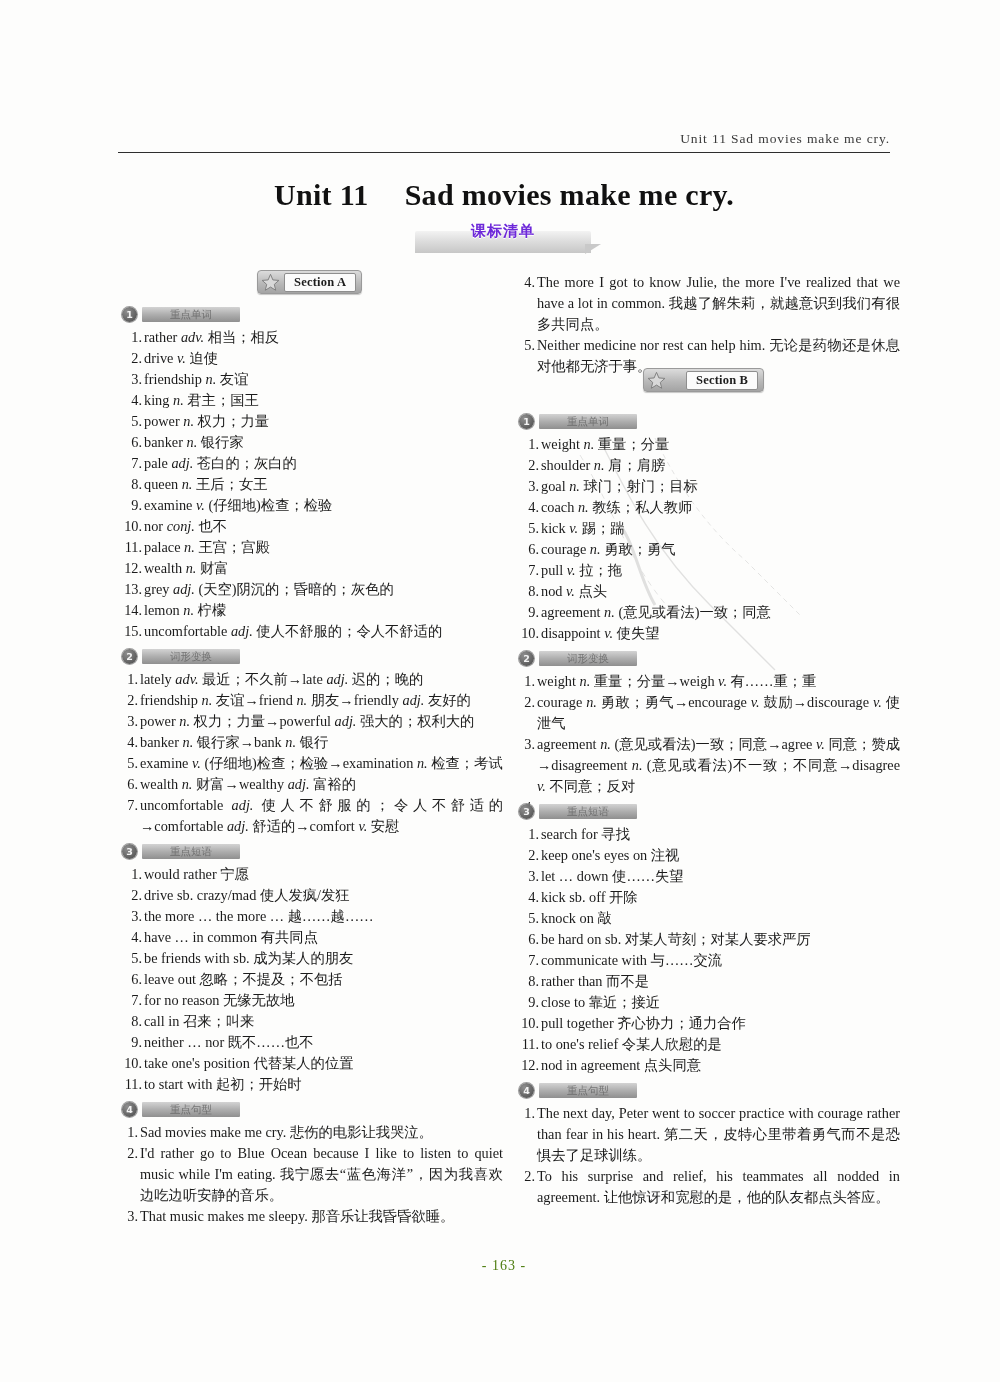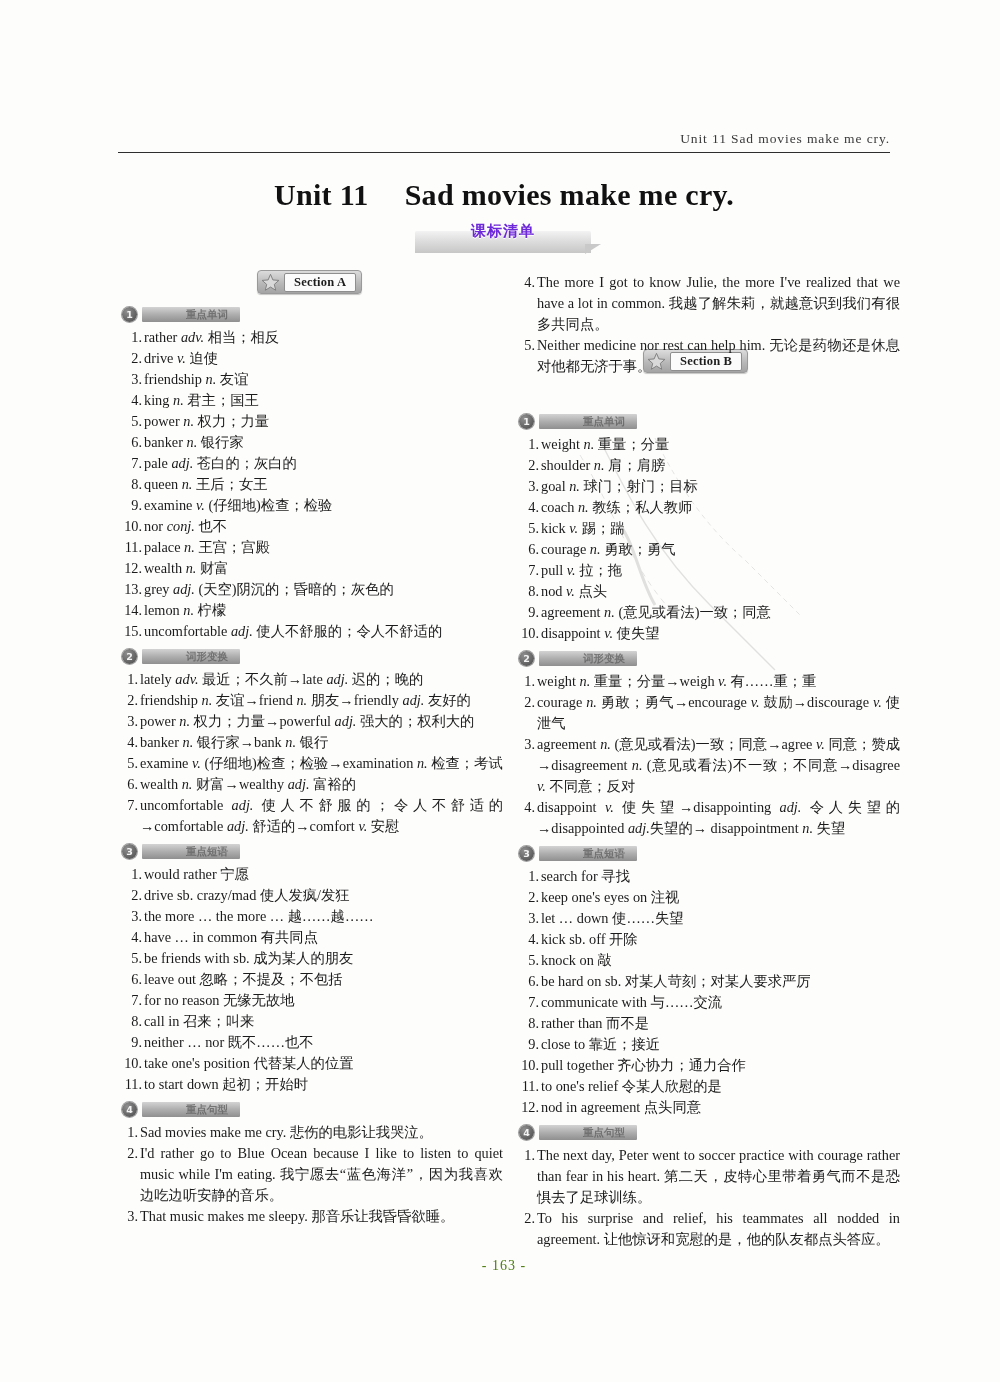--- a/index.html
+++ b/index.html
@@ -101,24 +101,23 @@
   .subhead .bar{
     height:15px;width:98px;margin-left:5px;
     background:linear-gradient(180deg,#d3d3d3 0%,#aeaeae 50%,#8f8f8f 100%);
     position:relative;
     border-radius:1px;
   }
   .subhead .bar span{
     position:absolute;left:0;top:0;width:98px;
     text-align:center;
     font-family:"DejaVu Sans","Liberation Sans",sans-serif;
-    font-size:10.5px;font-weight:bold;line-height:15px;
+    font-size:10.5px;font-weight:normal;line-height:15px;
     color:#5a5a5a;
     opacity:.72;
-    margin-left:16px;
   }
   
   .col{
     position:absolute;
     font-size:14.3px;
     line-height:21px;
   }
   .col.left{left:118px;top:0;width:385px;}
   .col.right{left:515px;top:0;width:385px;}
   .item{
@@ -165,21 +164,21 @@
 
   <div class="secpill" id="pillA" style="left:257px;top:270px;">
     <span class="star">
       <svg width="19" height="19" viewBox="0 0 20 20">
           <polygon points="10,1.4 12.5,7.3 18.8,7.8 14,12 15.5,18.2 10,14.8 4.5,18.2 6,12 1.2,7.8 7.5,7.3" fill="#d9d9d9" stroke="#7d7d7d" stroke-width="1"></polygon>
         </svg>
     </span>
     <span class="lbl">Section A</span>
   </div>
 
-  <div class="secpill" id="pillB" style="left:643px;top:349px;">
+  <div class="secpill" id="pillB" style="left:643px;top:368px;gap:16px;">
     <span class="star">
       <svg width="19" height="19" viewBox="0 0 20 20">
           <polygon points="10,1.4 12.5,7.3 18.8,7.8 14,12 15.5,18.2 10,14.8 4.5,18.2 6,12 1.2,7.8 7.5,7.3" fill="#d9d9d9" stroke="#7d7d7d" stroke-width="1"></polygon>
         </svg>
     </span>
     <span class="lbl">Section B</span>
   </div>
 
   <div class="col left" id="colLeft">
       <div style="height: 300px;"></div>
@@ -226,21 +225,21 @@
       <p class="item wide"><span class="n">1.</span><span>would rather  宁愿</span></p>
       <p class="item wide"><span class="n">2.</span><span>drive sb. crazy/mad  使人发疯/发狂</span></p>
       <p class="item wide"><span class="n">3.</span><span>the more … the more …  越……越……</span></p>
       <p class="item wide"><span class="n">4.</span><span>have … in common  有共同点</span></p>
       <p class="item wide"><span class="n">5.</span><span>be friends with sb.  成为某人的朋友</span></p>
       <p class="item wide"><span class="n">6.</span><span>leave out  忽略；不提及；不包括</span></p>
       <p class="item wide"><span class="n">7.</span><span>for no reason  无缘无故地</span></p>
       <p class="item wide"><span class="n">8.</span><span>call in  召来；叫来</span></p>
       <p class="item wide"><span class="n">9.</span><span>neither … nor  既不……也不</span></p>
       <p class="item wide"><span class="n">10.</span><span>take one's position  代替某人的位置</span></p>
-      <p class="item wide"><span class="n">11.</span><span>to start down  起初；开始时</span></p>
+      <p class="item wide"><span class="n">11.</span><span>to start with  起初；开始时</span></p>
       <div class="subhead" style="position: relative; margin: 6px 0px 4px 4px;">
         <span class="num">4</span>
         <span class="bar">
           <span>重点句型</span>
         </span>
       </div>
       <p class="item"><span class="n">1.</span><span>Sad movies make me cry.  悲伤的电影让我哭泣。</span></p>
       <p class="item"><span class="n">2.</span><span>I'd rather go to Blue Ocean because I like to listen to quiet music while I'm eating.  我宁愿去“蓝色海洋”，因为我喜欢边吃边听安静的音乐。</span></p>
       <p class="item"><span class="n">3.</span><span>That music makes me sleepy.  那音乐让我昏昏欲睡。</span></p>
     </div>
@@ -267,21 +266,21 @@
       <p class="item wide"><span class="n">10.</span><span>disappoint <i>v.</i> 使失望</span></p>
       <div class="subhead" style="position: relative; margin: 6px 0px 4px 4px;">
         <span class="num">2</span>
         <span class="bar">
           <span>词形变换</span>
         </span>
       </div>
       <p class="item"><span class="n">1.</span><span>weight <i>n.</i> 重量；分量→weigh <i>v.</i> 有……重；重</span></p>
       <p class="item"><span class="n">2.</span><span>courage <i>n.</i> 勇敢；勇气→encourage <i>v.</i> 鼓励→discourage <i>v.</i> 使泄气</span></p>
       <p class="item"><span class="n">3.</span><span>agreement <i>n.</i> (意见或看法)一致；同意→agree <i>v.</i> 同意；赞成→disagreement <i>n.</i> (意见或看法)不一致；不同意→disagree <i>v.</i> 不同意；反对</span></p>
-      <p class="item"><span class="n">4.</span><span>disappoint <i>v.</i> 使失望→disappointing <i>adj.</i> 令人失望的→disappointed <i>adj.</i>失望的→ disappointment <i>n.</i> 失望</span></p>
+      <p class="item"><span class="n">4.</span></p>
       <div class="subhead" style="position: relative; margin: 6px 0px 4px 4px;">
         <span class="num">3</span>
         <span class="bar">
           <span>重点短语</span>
         </span>
       </div>
       <p class="item wide"><span class="n">1.</span><span>search for  寻找</span></p>
       <p class="item wide"><span class="n">2.</span><span>keep one's eyes on  注视</span></p>
       <p class="item wide"><span class="n">3.</span><span>let … down  使……失望</span></p>
       <p class="item wide"><span class="n">4.</span><span>kick sb. off  开除</span></p>

